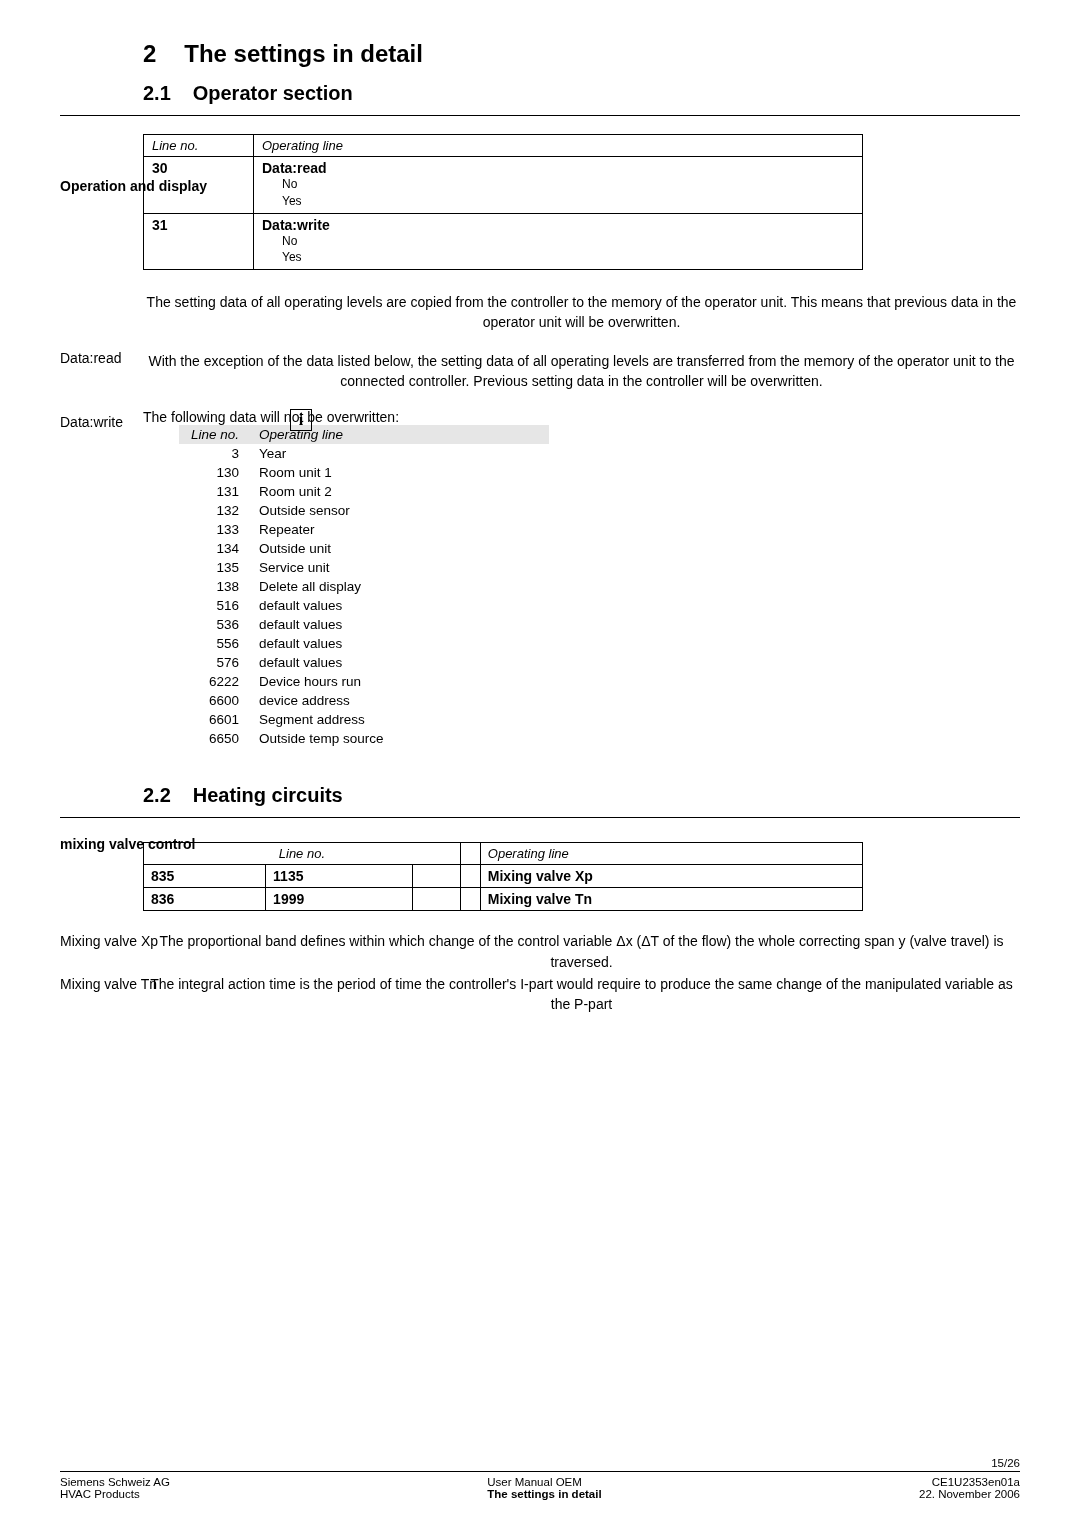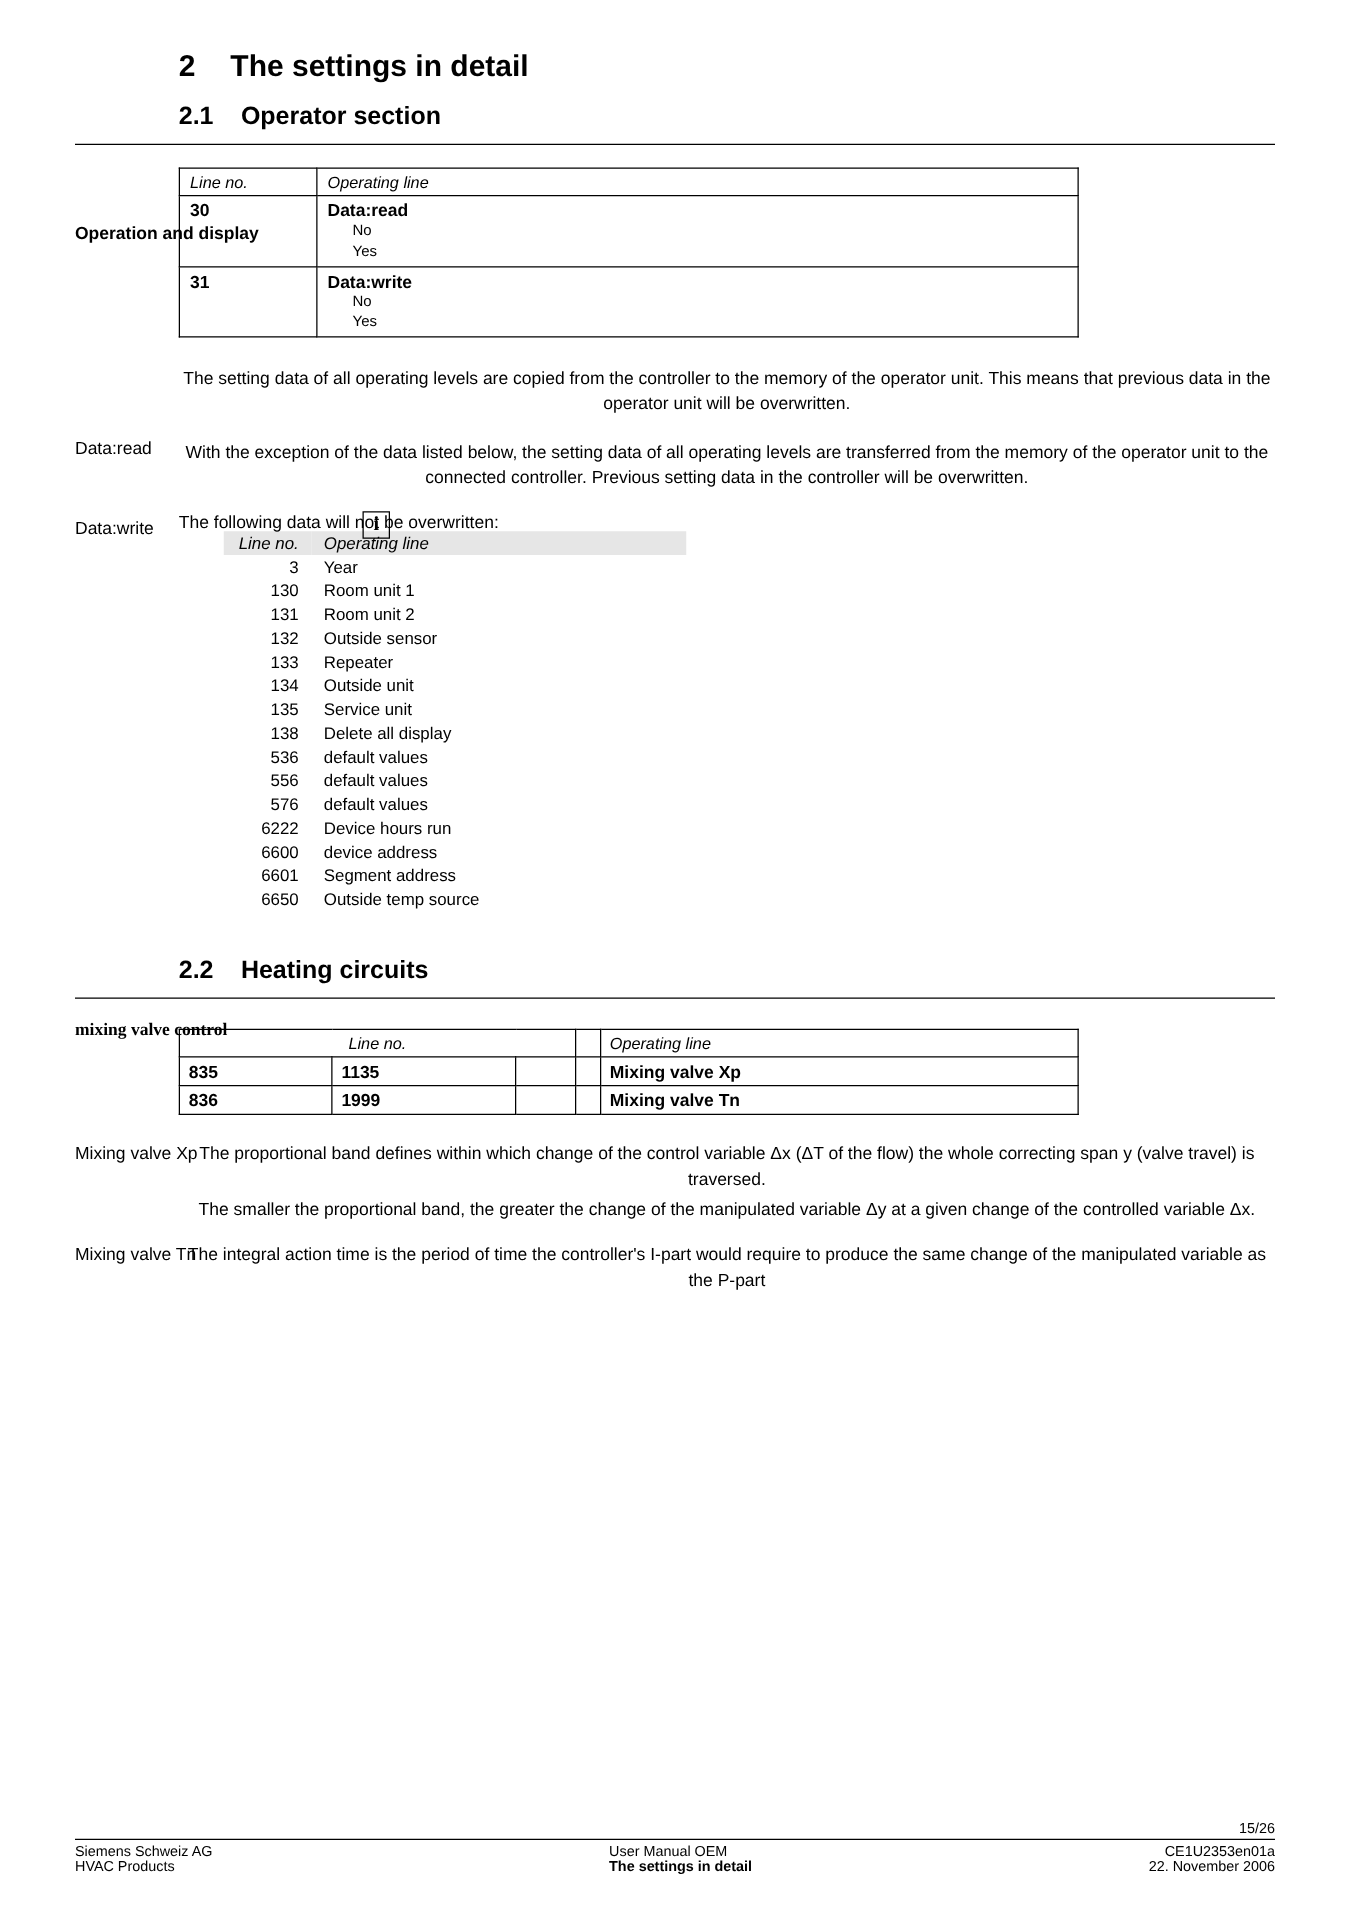--- a/index.html
+++ b/index.html
@@ -140,20 +140,24 @@
           </tr>
           <tr>
             <td class="ln">135</td>
             <td>Service unit</td>
           </tr>
           <tr>
             <td class="ln">138</td>
             <td>Delete all display</td>
           </tr>
           <tr>
+            <td class="ln">516</td>
+            <td>default values</td>
+          </tr>
+          <tr>
             <td class="ln">536</td>
             <td>default values</td>
           </tr>
           <tr>
             <td class="ln">556</td>
             <td>default values</td>
           </tr>
           <tr>
             <td class="ln">576</td>
             <td>default values</td>
@@ -180,21 +184,21 @@
 </div>
 
 <div class="main-content-offset section2-block">
   <div class="section-heading">
     <h2 class="sec-num">2.2</h2>
     <h2 class="sec-title">Heating circuits</h2>
   </div>
 </div>
 <hr class="rule">
 
-<div class="side-label" style="margin-top:1px; position:relative; left:0; display:block;font-family:Liberation Serif, serif;">mixing valve control</div>
+<div class="side-label" style="margin-top:1px; position:relative; left:0; display:block;">mixing valve control</div>
 
 <div class="main-content-offset" style="margin-top:-16px">
   <table class="tbl2">
     <tbody>
         <tr>
       <th colspan="3" style="text-align:center">Line no.</th>
       <th class="gap"></th>
       <th>Operating line</th>
     </tr>
     <tr>
@@ -211,21 +215,20 @@
       <td></td>
       <td class="bold">Mixing valve Tn</td>
     </tr>
   </tbody>
     </table>
 </div>
 
 <div class="side-label-plain" style="position:relative; left:0; margin-top:2px;">Mixing valve Xp</div>
 <div class="main-content-offset" style="margin-top:-18px">
   <p class="body" style="margin-bottom:4px">The proportional band defines within which change of the control variable Δx (ΔT of the flow) the whole correcting span y (valve travel) is traversed.</p>
-  <p class="body">The smaller the proportional band, the greater the change of the manipulated variable Δy at a given change of the controlled variable Δx.</p>
 </div>
 
 <div class="side-label-plain" style="position:relative; left:0; margin-top:2px;">Mixing valve Tn</div>
 <div class="main-content-offset" style="margin-top:-18px">
   <p class="body">The integral action time is the period of time the controller's I-part would require to produce the same change of the manipulated variable as the P-part</p>
 </div>
 
 <div class="footer">
   <div class="page-right" style="margin-bottom:2px">15/26</div>
   <hr>

